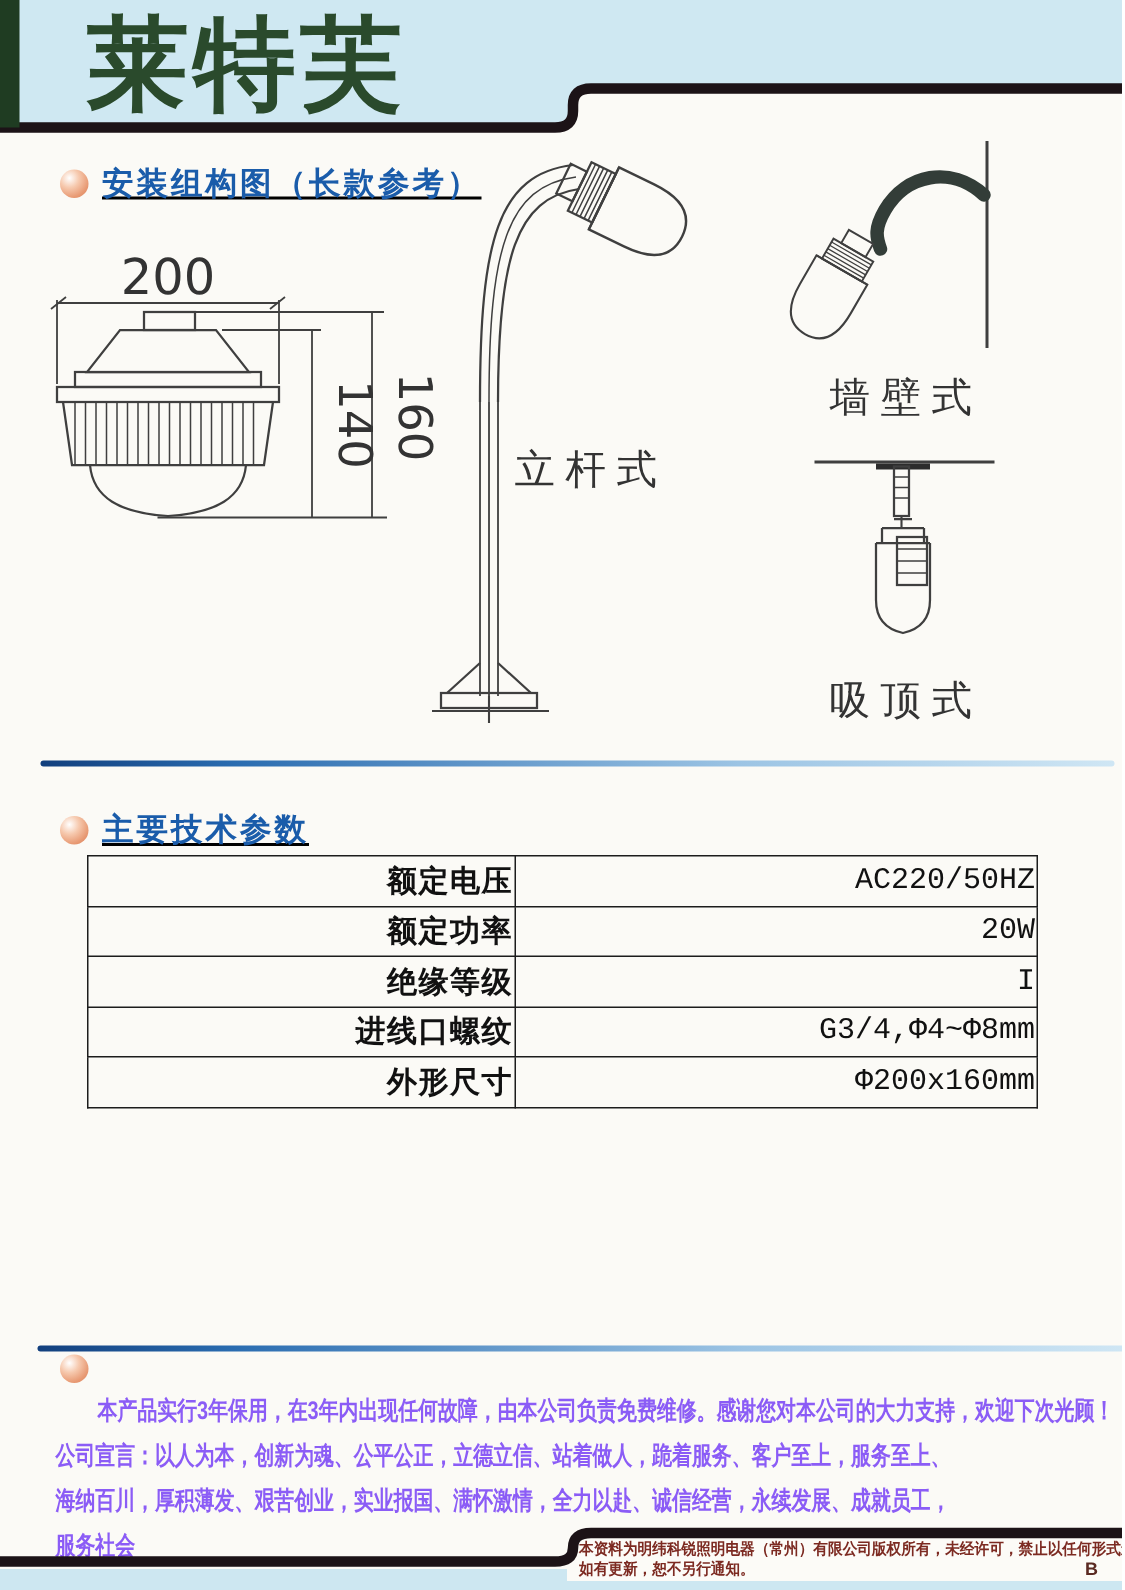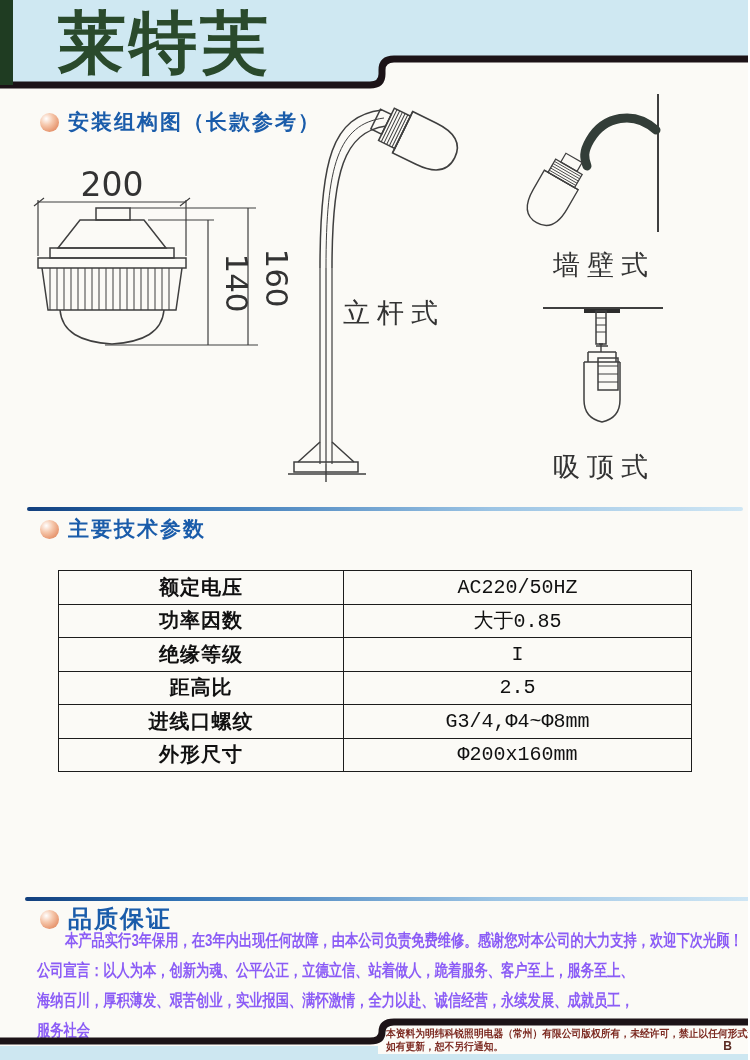--- a/index.html
+++ b/index.html
@@ -9,21 +9,21 @@
   
   .header-svg{position:absolute;top:0;left:0;}
   .brand-logo{
     position:absolute;left:58px;top:0px;
     font-family:"Liberation Serif","DejaVu Serif",serif;
     font-weight:bold;font-size:68px;line-height:86px;
     color:#2a4a2c;letter-spacing:3px;
   }
 
   
-  .section-head{position:absolute;display:flex;align-items:center;}
+  .section-head{position:absolute;display:flex;align-items:center;text-decoration:underline;}
   .bullet-ball{
     width:19px;height:19px;border-radius:50%;
     background:radial-gradient(circle at 33% 30%, #ffffff 0%, #f6c9ae 35%, #e89a74 70%, #d97e57 100%);
     margin-right:9px;flex:0 0 auto;
   }
   .section-title{
     color:#1a5caa;font-weight:bold;font-size:21px;letter-spacing:2px;
     font-family:"Liberation Serif","DejaVu Serif",serif;
   }
   .rule{
@@ -37,21 +37,21 @@
   .dim-text{font-family:"DejaVu Sans",sans-serif;font-size:33px;fill:#222;}
   .dim-text-v{font-family:"DejaVu Sans",sans-serif;font-size:31px;fill:#222;}
   .cn-label{font-family:"Liberation Serif","DejaVu Serif",serif;font-size:27px;fill:#3b3b3b;letter-spacing:7px;}
 
   
   .spec-table{
     position:absolute;left:58px;top:570px;width:634px;
     border-collapse:collapse;table-layout:fixed;
   }
   .spec-table td{
-    border:1.6px solid #1c1c1c;height:30.5px;text-align:center;vertical-align:middle;
+    border:1.6px solid #1c1c1c;height:30.5px;text-align:right;vertical-align:middle;
     color:#111;
   }
   .spec-table td.lbl{width:282px;font-size:20px;font-weight:bold;letter-spacing:1px;}
   .spec-table td.val{font-family:"Liberation Mono","DejaVu Sans Mono",monospace;font-size:20px;}
 
   
   .quality-text{position:absolute;left:37px;top:926px;width:710px;color:#8b5cf6;}
   .quality-text .qline{
     font-size:17px;font-weight:bold;line-height:30px;white-space:nowrap;
     transform:scaleX(0.78);transform-origin:0 0;
@@ -149,58 +149,53 @@
       <path d="M599,344 H603 M601,344 V352" stroke-width="1.4"></path>
       <path d="M596,346 H608 M588,352 H616 M588,352 V362 M616,352 V362"></path>
       <path d="M584,362 H620 M584,362 V400 Q584,418 602,422 Q620,418 620,400 V362"></path>
       <rect x="598" y="358" width="20" height="32"></rect>
       <path d="M598,366 H618 M598,374 H618 M598,382 H618" stroke-width="1"></path>
     </g>
     <text class="cn-label" x="604" y="476" text-anchor="middle">吸顶式</text>
   </svg>
 
   <div class="rule" style="left:27px;top:507px;width:716px;"></div>
-  <div class="section-head" style="left:40px;top:515px;text-align:right;">
+  <div class="section-head" style="left:40px;top:539px;text-align:right;">
     <div class="bullet-ball"></div>
     <div class="section-title">主要技术参数</div>
   </div>
 
   <table class="spec-table">
     <tbody>
       <tr>
         <td class="lbl">额定电压</td>
         <td class="val">AC220/50HZ</td>
       </tr>
       <tr>
-        <td class="lbl">功率因数</td>
-        <td class="val">大于0.85</td>
+        <td class="lbl">额定功率</td>
+        <td class="val">20W</td>
       </tr>
       <tr>
         <td class="lbl">绝缘等级</td>
         <td class="val">I</td>
-      </tr>
-      <tr>
-        <td class="lbl">距高比</td>
-        <td class="val">2.5</td>
       </tr>
       <tr>
         <td class="lbl">进线口螺纹</td>
         <td class="val">G3/4,Φ4~Φ8mm</td>
       </tr>
       <tr>
         <td class="lbl">外形尺寸</td>
         <td class="val">Φ200x160mm</td>
       </tr>
     </tbody>
   </table>
 
   <div class="rule" style="left:25px;top:897px;width:725px;"></div>
   <div class="section-head" style="left:40px;top:903px;">
     <div class="bullet-ball"></div>
-    <div class="section-title" style="font-size:24px;">品质保证</div>
   </div>
 
   <div class="quality-text">
     <div class="qline first">本产品实行3年保用，在3年内出现任何故障，由本公司负责免费维修。感谢您对本公司的大力支持，欢迎下次光顾！</div>
     <div class="qline">公司宣言：以人为本，创新为魂、公平公正，立德立信、站着做人，跪着服务、客户至上，服务至上、</div>
     <div class="qline">海纳百川，厚积薄发、艰苦创业，实业报国、满怀激情，全力以赴、诚信经营，永续发展、成就员工，</div>
     <div class="qline">服务社会</div>
   </div>
 
   <div class="blue-strip" style="left:0;top:1046px;width:750px;height:14px;"></div>

